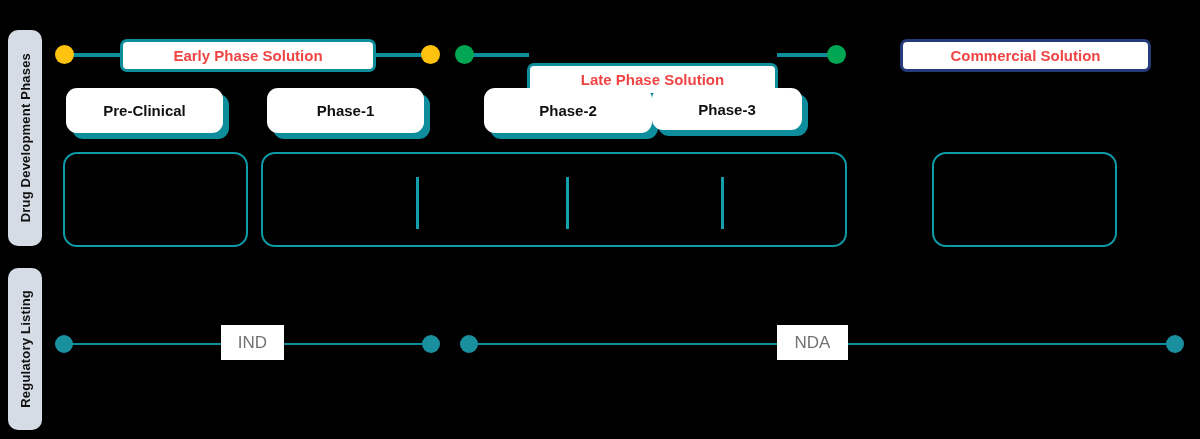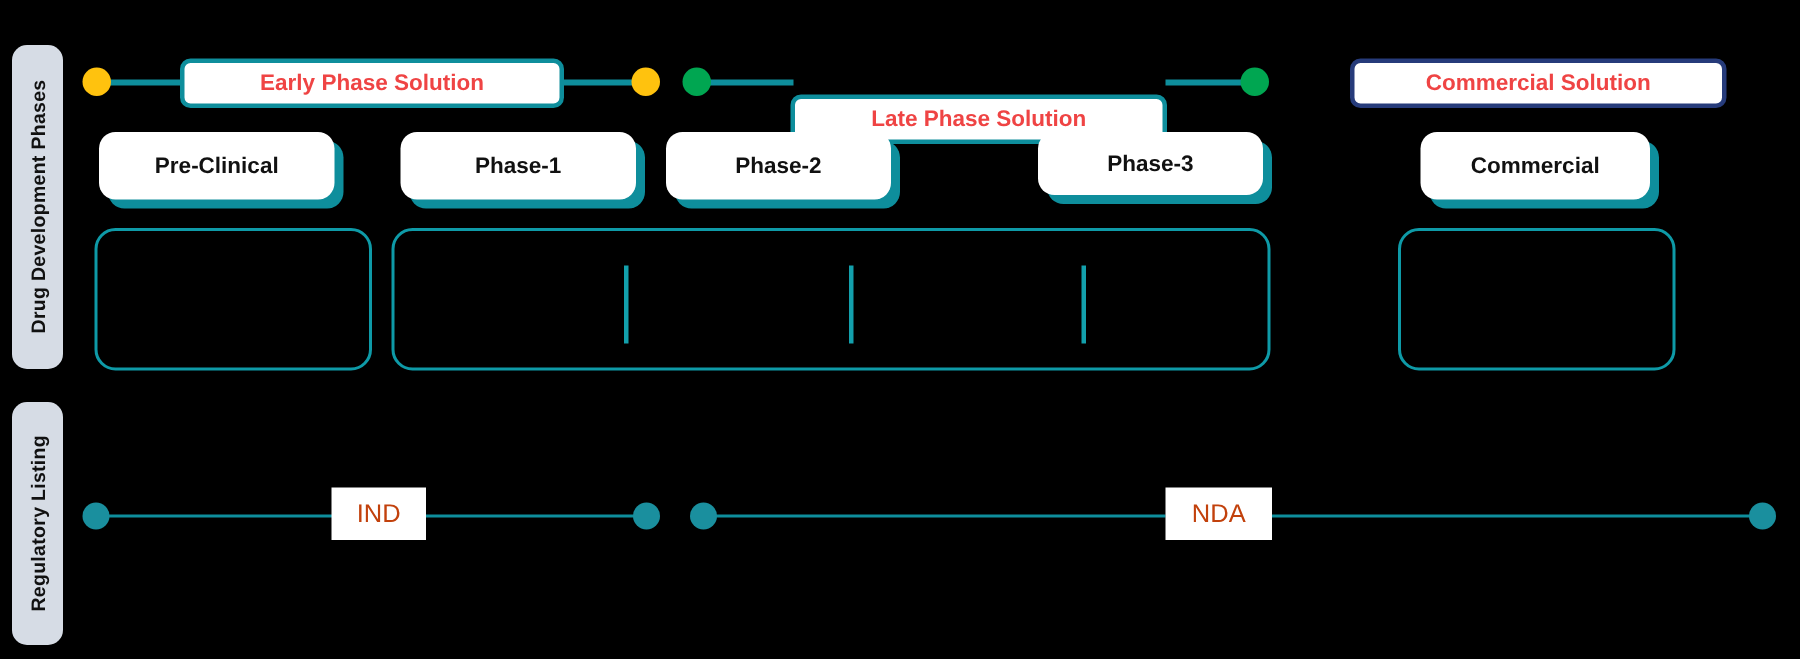--- a/index.html
+++ b/index.html
@@ -68,22 +68,22 @@
     background:#FFFFFF;
     border-radius:11px;
     display:flex;align-items:center;justify-content:center;
     box-shadow:6px 6px 0 0 #0E8E9C;
   }
   .phase-card span{
     font-weight:bold;font-size:15px;color:#111111;white-space:nowrap;
   }
   #phase-preclinical{left:66px;top:88px;width:157px;height:45px;}
   #phase-1{left:267px;top:88px;width:157px;height:45px;}
-  #phase-2{left:444px;top:88px;width:150px;height:45px;}
-  #phase-3{left:692px;top:88px;width:150px;height:42px;}
+  #phase-2{left:484px;top:88px;width:168px;height:45px;}
+  #phase-3{left:652px;top:88px;width:150px;height:42px;}
   #phase-commercial{left:947px;top:88px;width:153px;height:45px;}
 
   
   .band-box{
     position:absolute;
     border:2px solid #0E9AA7;
     border-radius:14px;
     box-sizing:border-box;
     background:transparent;
   }
@@ -114,21 +114,21 @@
   #reg-dot-1{left:55px;}
   #reg-dot-2{left:422px;}
   #reg-dot-3{left:460px;}
   #reg-dot-4{left:1166px;}
 
   .reg-label{
     position:absolute;background:#FFFFFF;
     display:flex;align-items:center;justify-content:center;
     top:325px;height:35px;
   }
-  .reg-label span{font-size:17px;color:#c2410c;white-space:nowrap;}
+  .reg-label span{font-size:17px;color:#737373;white-space:nowrap;}
   #reg-ind{left:221px;width:63px;}
   #reg-nda{left:777px;width:71px;}
 </style>
 </head>
 <body>
 
 <div class="canvas">
 
   <div class="side-panel" id="side-dev">
     <span>Drug Development Phases</span>
@@ -162,23 +162,20 @@
   </div>
   <div class="phase-card" id="phase-1">
     <span>Phase-1</span>
   </div>
   <div class="phase-card" id="phase-2">
     <span>Phase-2</span>
   </div>
   <div class="phase-card" id="phase-3">
     <span>Phase-3</span>
   </div>
-  <div class="phase-card" id="phase-commercial">
-    <span>Commercial</span>
-  </div>
 
   <div class="band-box" id="band-early"></div>
   <div class="band-box" id="band-mid"></div>
   <div class="band-box" id="band-commercial"></div>
 
   <div class="band-divider" id="div-1"></div>
   <div class="band-divider" id="div-2"></div>
   <div class="band-divider" id="div-3"></div>
 
   <div class="reg-line" id="reg-line-a"></div>

